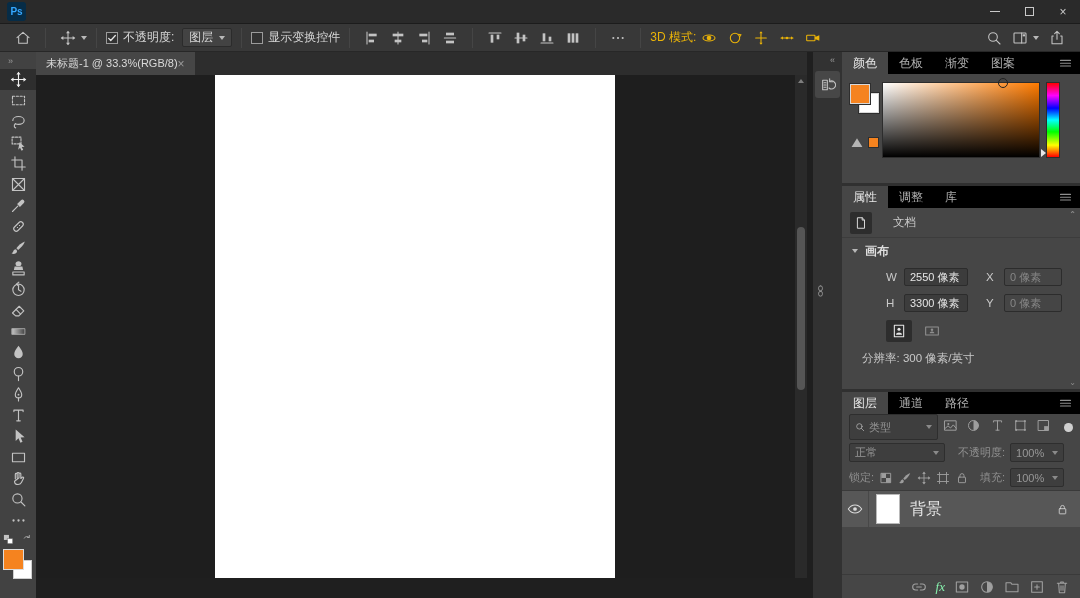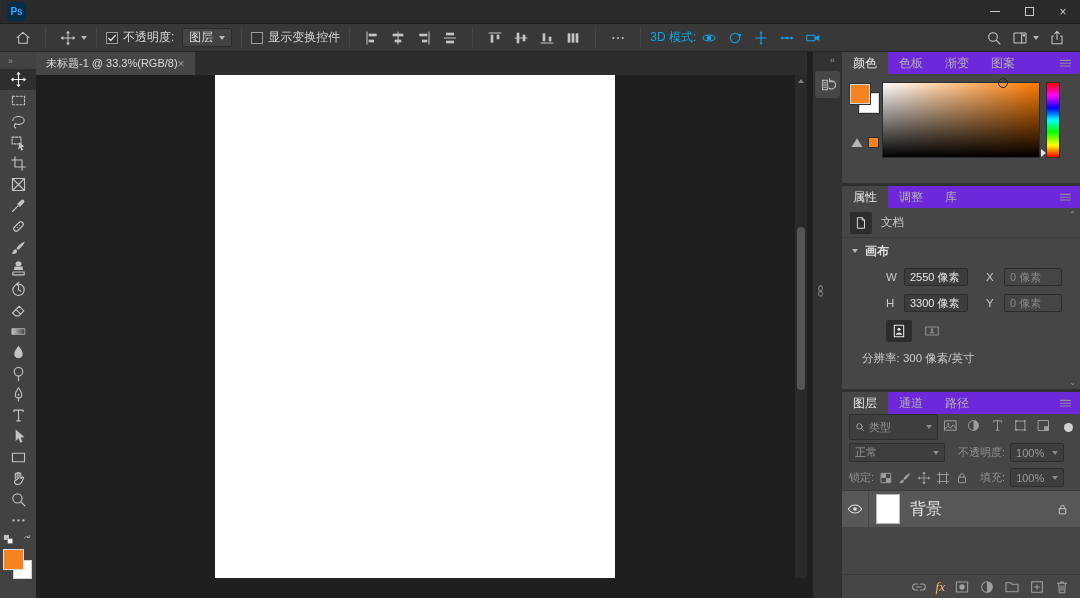--- a/index.html
+++ b/index.html
@@ -3,21 +3,21 @@
 <meta charset="utf-8">
 <style>
   *{margin:0;padding:0;box-sizing:border-box}
   html,body{width:1080px;height:598px;overflow:hidden;background:#1f1f1f;
     font-family:"Liberation Sans","DejaVu Sans",sans-serif;color:#d6d6d6;font-size:12px;
     -webkit-font-smoothing:antialiased}
   .abs{position:absolute}
   .ic{display:inline-flex;align-items:center;justify-content:center;color:#c3c3c3;flex:none}
   .ic svg{width:100%;height:100%}
   .dim{color:#8f8f8f}
-  .disabled{color:#0ea5e9}
+  .disabled{color:#eab308}
   
   .titlebar{position:absolute;left:0;top:0;width:1080px;height:24px;background:#2a2a2a;
     display:flex;align-items:center;border-bottom:1px solid #1c1c1c}
   .ps-badge{width:19px;height:19px;margin-left:7px;background:#062c47;color:#34a7ff;
     border-radius:3px;font-size:10px;font-weight:bold;display:flex;align-items:center;justify-content:center}
   .menus{display:flex;margin-left:10px}
   .menus span{padding:0 9px;line-height:24px;color:#d9d9d9;cursor:default}
   .winctl{display:flex;margin-left:auto;height:24px}
   .winbtn{width:34px;height:24px;display:flex;align-items:center;justify-content:center;color:#c9c9c9}
   .minline{width:10px;height:1px;background:#c9c9c9}
@@ -66,21 +66,21 @@
   .dockcol{position:absolute;left:813px;top:52px;width:29px;height:546px;background:#323232}
   .dock-head{height:15px;display:flex;align-items:center;justify-content:flex-end;padding-right:6px;
     color:#9a9a9a;font-size:9px;letter-spacing:1px}
   .dockbtn{width:25px;height:27px;margin:4px auto 0;background:#474747;border-radius:3px;
     display:flex;align-items:center;justify-content:center}
   .dockbtn .ic{width:16px;height:16px}
   
   .rightpanels{position:absolute;left:842px;top:52px;width:238px;height:546px;background:#303030;
     display:flex;flex-direction:column}
   .panel{background:#464646}
-  .ptabs{height:22px;background:#6d28d9;display:flex;align-items:center}
+  .ptabs{height:22px;background:#000000;display:flex;align-items:center}
   .ptab{padding:0 11px;line-height:22px;font-size:12px;color:#b0b0b0}
   .ptab.active{background:#464646;color:#e8e8e8}
   .pmenu{margin-left:auto;margin-right:7px;width:15px;height:15px}
   .pgap{height:3px;background:#303030;flex:none}
   
   .cpanel-body{position:relative;height:109px}
   .satfield{position:absolute;left:40px;top:8px;width:158px;height:76px;border:1px solid #2d2d2d;
     background-image:linear-gradient(to top,#000,rgba(0,0,0,0)),linear-gradient(to right,#fff,#ff7b00)}
   .satmarker{position:absolute;left:74%;top:-5px;width:10px;height:10px;border:1.5px solid #222;border-radius:50%}
   .huebar{position:absolute;left:204px;top:8px;width:14px;height:76px;border:1px solid #2d2d2d;
@@ -128,21 +128,21 @@
   .layerrow{height:36px;background:#575757;display:flex;align-items:center;flex:none}
   .eyecell{width:27px;height:36px;border-right:1px solid #484848;display:flex;align-items:center;justify-content:center}
   .eyecell .ic{width:16px;height:16px;color:#dcdcdc}
   .thumb{width:24px;height:30px;background:#fff;border:1px solid #b9b9b9;margin-left:7px}
   .lname{margin-left:10px;font-size:16px;color:#e4e4e4}
   .laylock{margin-left:auto;margin-right:11px;width:13px;height:13px;color:#d2d2d2}
   .layfill{flex:1;background:#464646}
   .laybottom{height:24px;border-top:1px solid #3a3a3a;display:flex;align-items:center;
     justify-content:flex-end;gap:9px;padding-right:10px;flex:none}
   .laybottom .ic{width:16px;height:16px;color:#a0a0a0}
-  .fx{font-style:italic;font-family:"Liberation Serif",serif;font-size:13px;color:#fdba74}
+  .fx{font-style:italic;font-family:"Liberation Serif",serif;font-size:13px;color:#86efac}
 </style>
 </head>
 <body>
 
 <div class="titlebar">
   <div class="ps-badge">Ps</div>
   <div class="winctl">
     <div class="winbtn">
         <span class="minline"></span>
       </div>
@@ -590,21 +590,21 @@
     <div class="prop-body">
       <div class="docrow">
         <span class="docicon">
             <span class="ic">
               <svg viewBox="0 0 24 24" fill="none" stroke="currentColor" stroke-width="1.6" stroke-linecap="round" stroke-linejoin="round">
                 <path d="M6.5 3h7.5l4 4v14H6.5z"></path>
                 <path d="M14 3v4h4"></path>
               </svg>
             </span>
           </span>
-        <span style="margin-left:9px;color:#c9c9c9">文档</span>
+        <span style="margin-left:21px;color:#c9c9c9">文档</span>
       </div>
       <div class="canvashdr">
         <span class="cdown"></span>
         <span>画布</span>
         <span class="scrollhint" style="top:2px">⌃</span>
       </div>
       <div class="fields">
         <span class="ic chain">
             <svg viewBox="0 0 24 24" fill="none" stroke="currentColor" stroke-width="1.6" stroke-linecap="round" stroke-linejoin="round">
               <rect x="8.5" y="2.5" width="7" height="9" rx="3.5"></rect>

